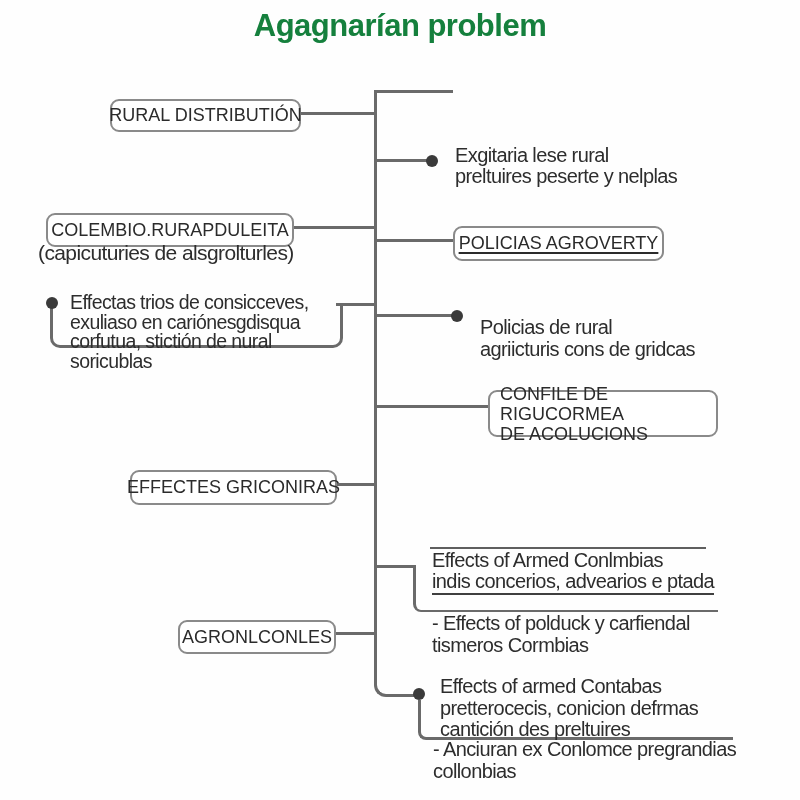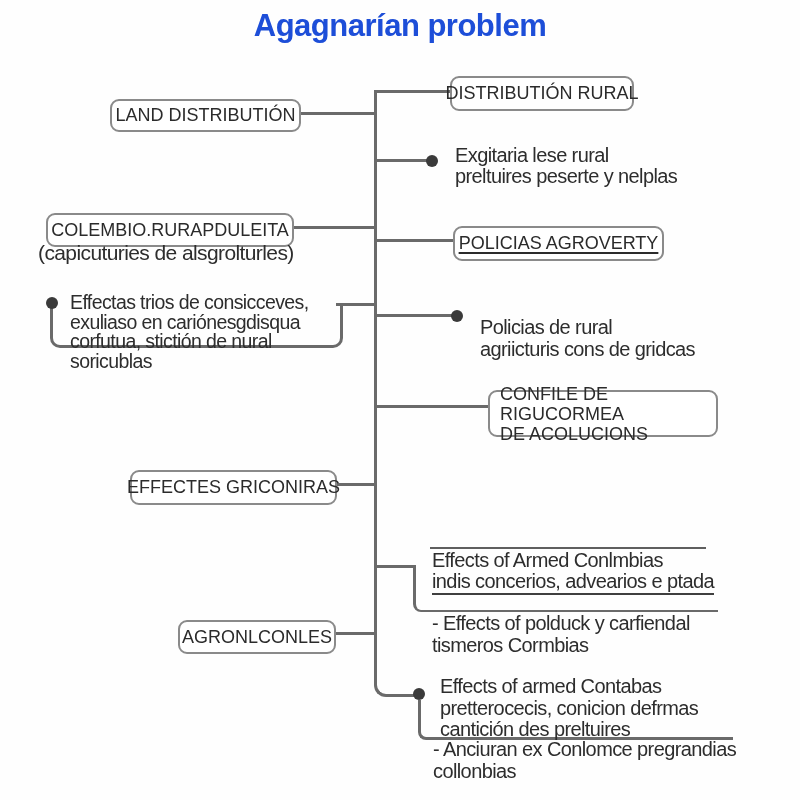--- a/index.html
+++ b/index.html
@@ -2,21 +2,21 @@
 <html><head>
 <meta charset="utf-8">
 <style>
   html,body{margin:0;padding:0;background:#ffffff;}
   #canvas{
     position:relative;width:800px;height:800px;background:#fefefe;overflow:hidden;
     font-family:"Liberation Sans",sans-serif;color:#2d2d2d;
   }
   .title{
     position:absolute;top:8px;left:0;width:800px;text-align:center;
-    font-size:31px;font-weight:bold;letter-spacing:-0.5px;color:#1d4ed8;
+    font-size:31px;font-weight:bold;letter-spacing:-0.5px;color:#15803d;
   }
   .box{
     position:absolute;background:#fff;border:2px solid #8a8a8a;border-radius:9px;
     display:flex;align-items:center;justify-content:center;
     font-size:18px;letter-spacing:0px;white-space:nowrap;color:#2b2b2b;
   }
   .box.multiline{white-space:pre-line;justify-content:flex-start;padding-left:10px;line-height:20px;}
   .underlined{text-decoration:underline;text-decoration-thickness:2px;text-underline-offset:3px;}
   .hline{position:absolute;background:#6a6a6a;height:3px;}
   .vline{position:absolute;background:#6a6a6a;width:3px;}
@@ -38,27 +38,24 @@
 <body>
 
 <div id="canvas">
 
   <div class="title">Agagnarían problem</div>
 
   <div class="vline" style="left:374px;top:90px;height:576px;"></div>
   <div class="corner-bl" style="left:374px;top:666px;width:42px;height:28px;"></div>
 
   <div class="hline" style="left:375px;top:90px;width:78px;"></div>
-  <div class="box" style="left:450px;top:76px;width:180px;height:31px;">
-    <span>DISTRIBUTIÓN RURAL</span>
-  </div>
 
   <div class="hline" style="left:296px;top:112px;width:80px;"></div>
   <div class="box" style="left:110px;top:99px;width:187px;height:29px;">
-    <span>LAND DISTRIBUTIÓN</span>
+    <span>RURAL DISTRIBUTIÓN</span>
   </div>
 
   <div class="hline" style="left:375px;top:159px;width:54px;"></div>
   <div class="dot" style="left:426px;top:155px;"></div>
   <div class="note" style="left:455px;top:145px;">Exgitaria lese rural
 preltuires peserte y nelplas</div>
 
   <div class="hline" style="left:289px;top:226px;width:87px;"></div>
   <div class="box" style="left:46px;top:213px;width:244px;height:30px;text-align:right;">
     <span>COLEMBIO.RURAPDULEITA</span>

